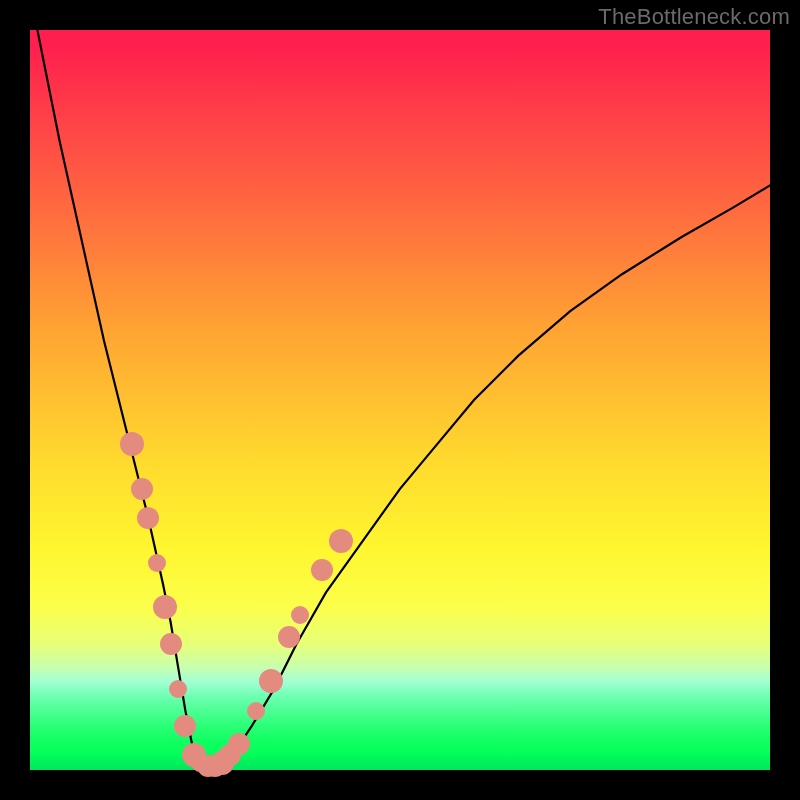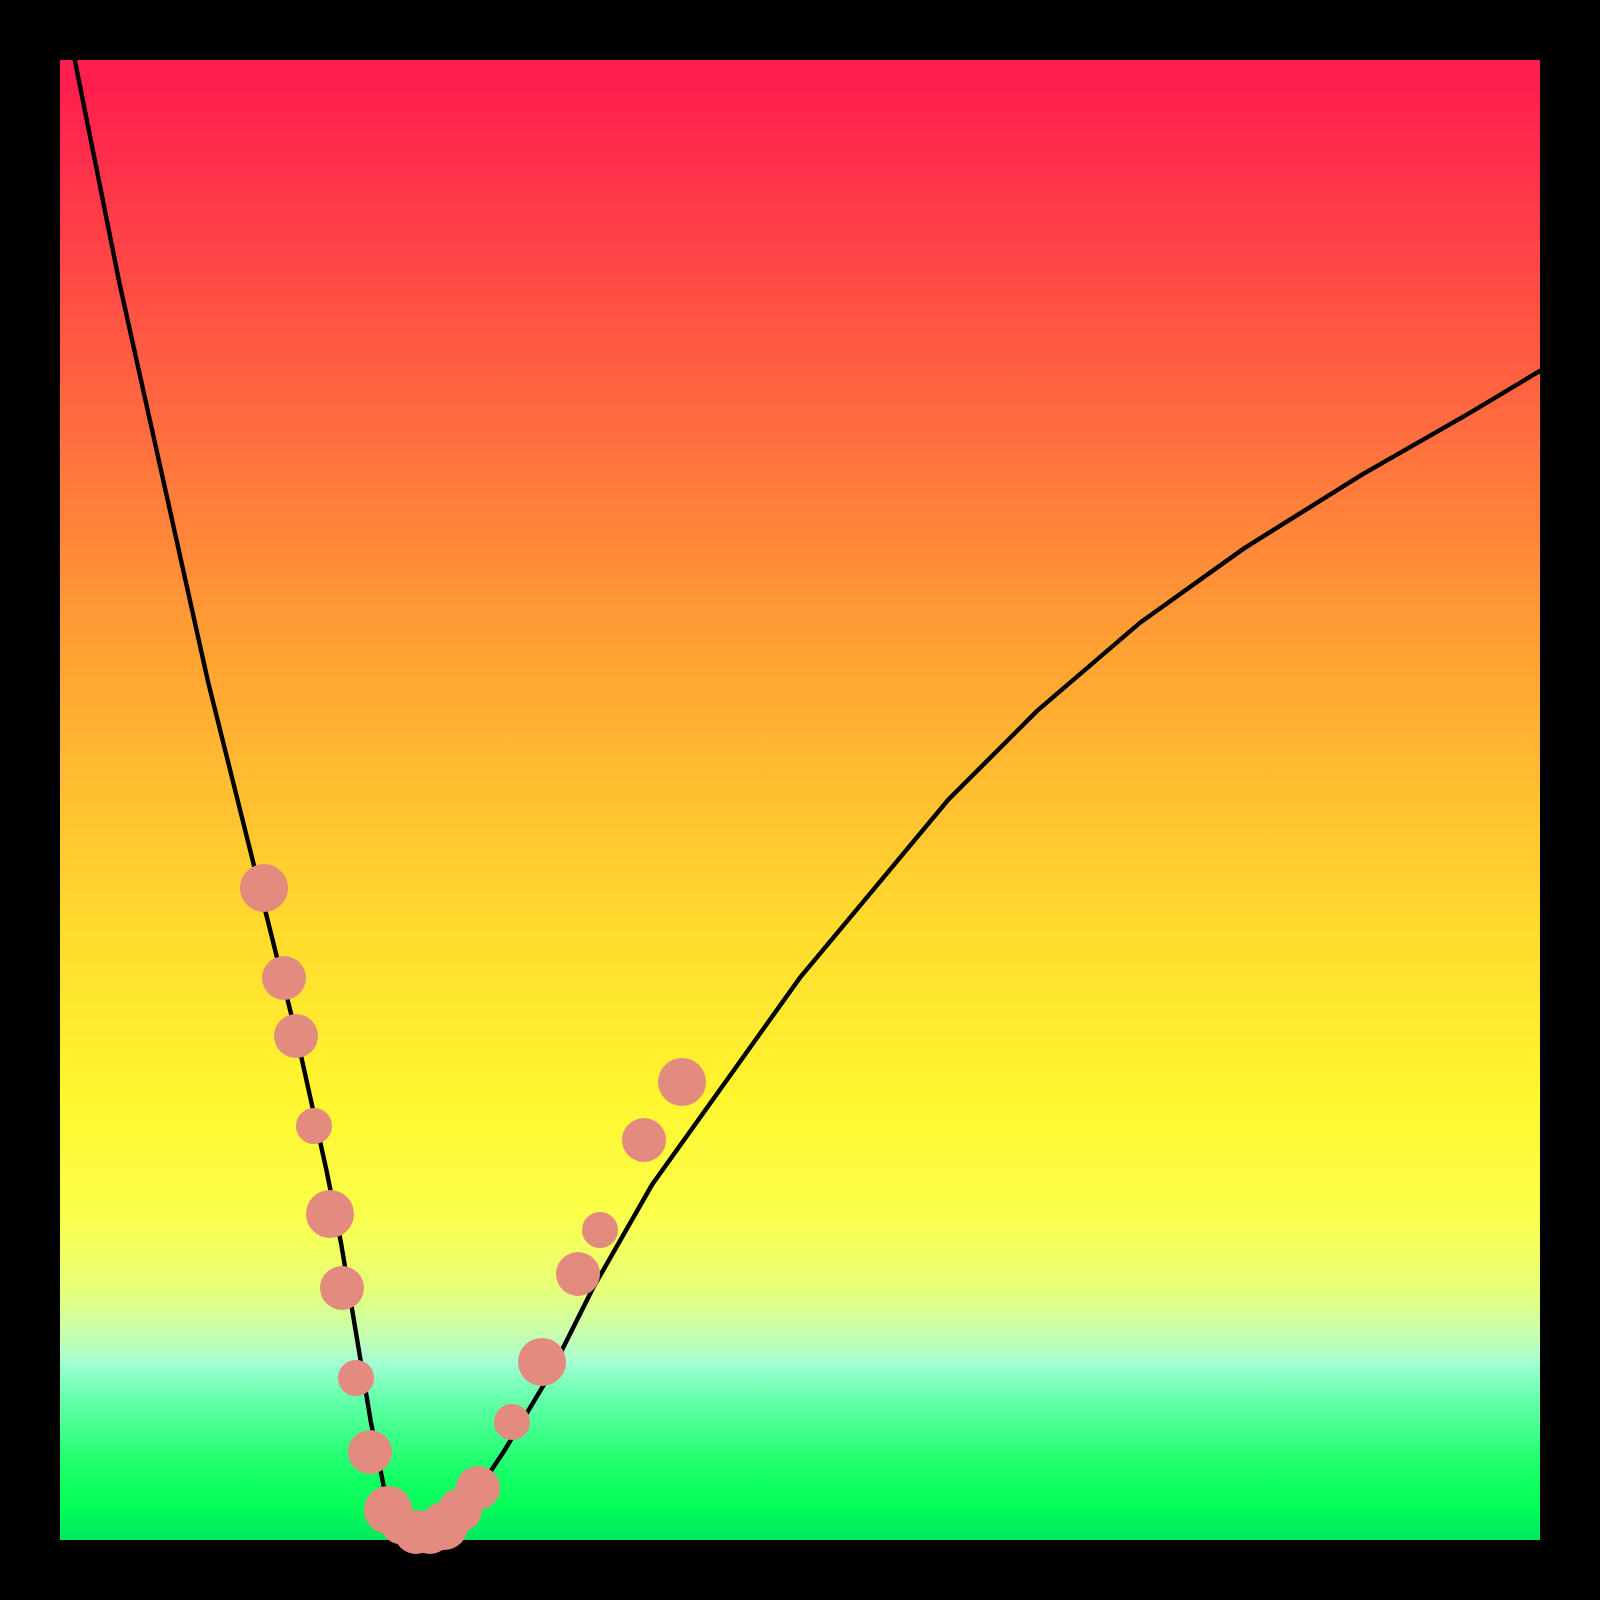--- a/index.html
+++ b/index.html
@@ -78,20 +78,21 @@
     transform: translate(-50%, -50%);
     z-index: 3;
   }
   .marker.sm { width: 18px; height: 18px; border-radius: 9px; }
   .marker.lg { width: 24px; height: 24px; border-radius: 12px; }
 </style>
 </head>
 <body>
 
 <div class="frame">
+  <div class="watermark">TheBottleneck.com</div>
   <div class="plot">
     <svg class="curve" viewBox="0 0 740 740">
       <path id="curve-path" fill="none" stroke="#000" stroke-width="2.2" stroke-linecap="round" d="M0.0 -37.0 L14.8 37.0 L29.6 111.0 L44.4 177.6 L59.2 244.2 L74.0 310.8 L88.8 370.0 L103.6 429.2 L118.4 488.4 L133.2 555.0 L140.6 592.0 L148.0 636.4 L155.4 680.8 L162.8 717.8 L170.2 732.6 L177.6 740.0 L185.0 740.0 L192.4 732.6 L207.2 717.8 L222.0 695.6 L244.2 658.6 L266.4 614.2 L296.0 562.4 L333.0 510.6 L370.0 458.8 L407.0 414.4 L444.0 370.0 L488.4 325.6 L540.2 281.2 L592.0 244.2 L651.2 207.2 L703.0 177.6 L740.0 155.4"></path>
     </svg>
     <div id="marker-layer">
         <div class="marker lg" style="left: 102.12px; top: 414.4px; background: rgb(228, 139, 128);"></div>
         <div class="marker" style="left: 112.48px; top: 458.8px; background: rgb(228, 139, 128);"></div>
         <div class="marker" style="left: 118.4px; top: 488.4px; background: rgb(228, 139, 128);"></div>
         <div class="marker sm" style="left: 127.28px; top: 532.8px; background: rgb(228, 139, 128);"></div>
         <div class="marker lg" style="left: 134.68px; top: 577.2px; background: rgb(228, 139, 128);"></div>

